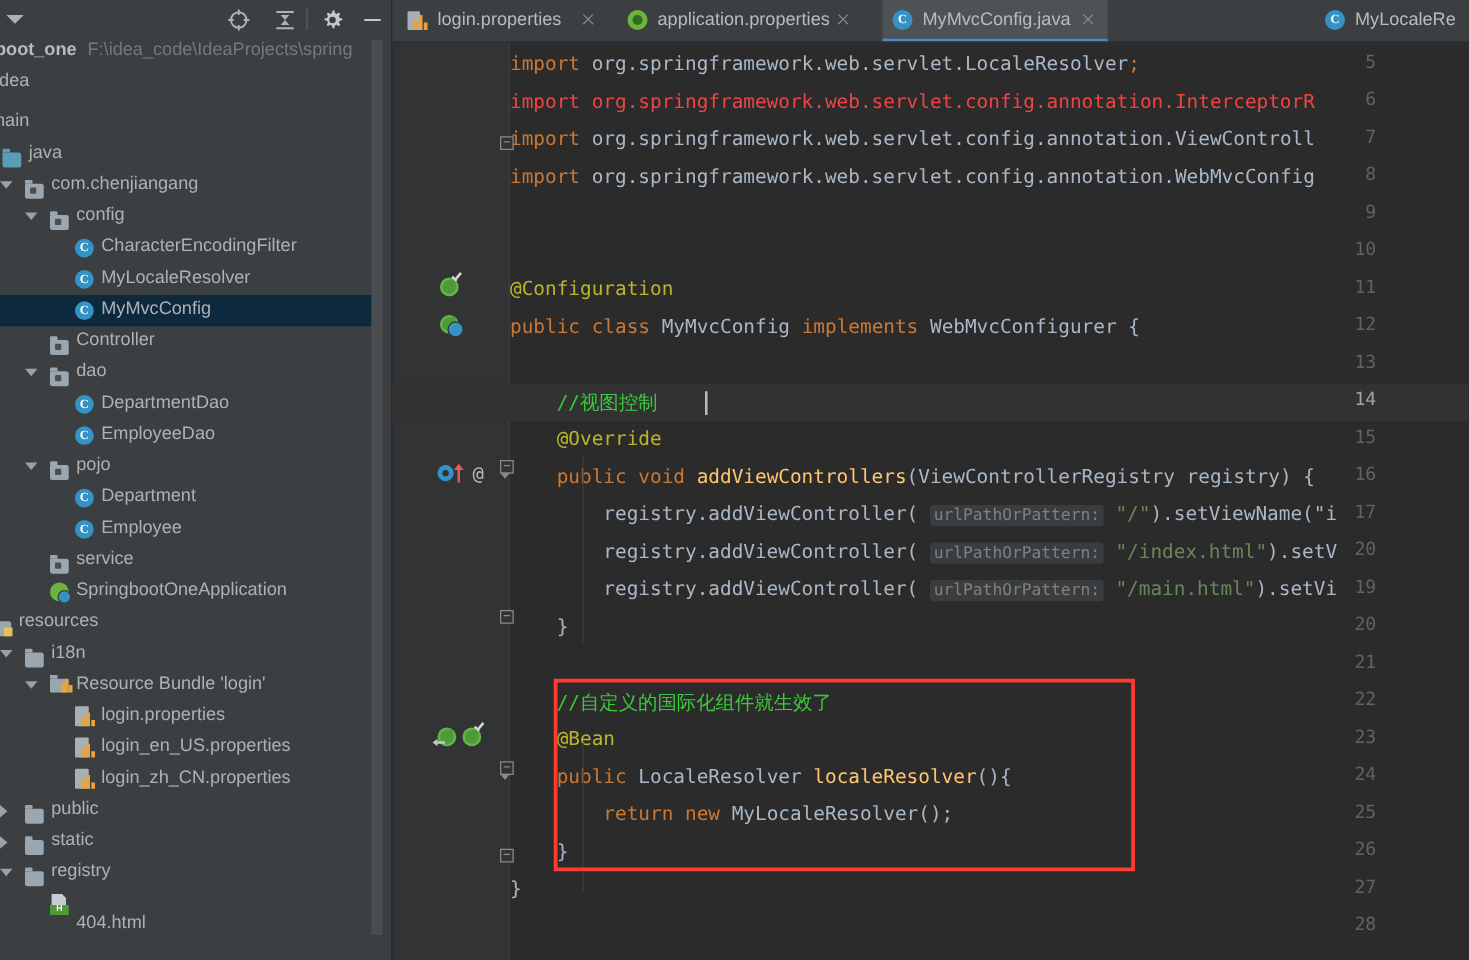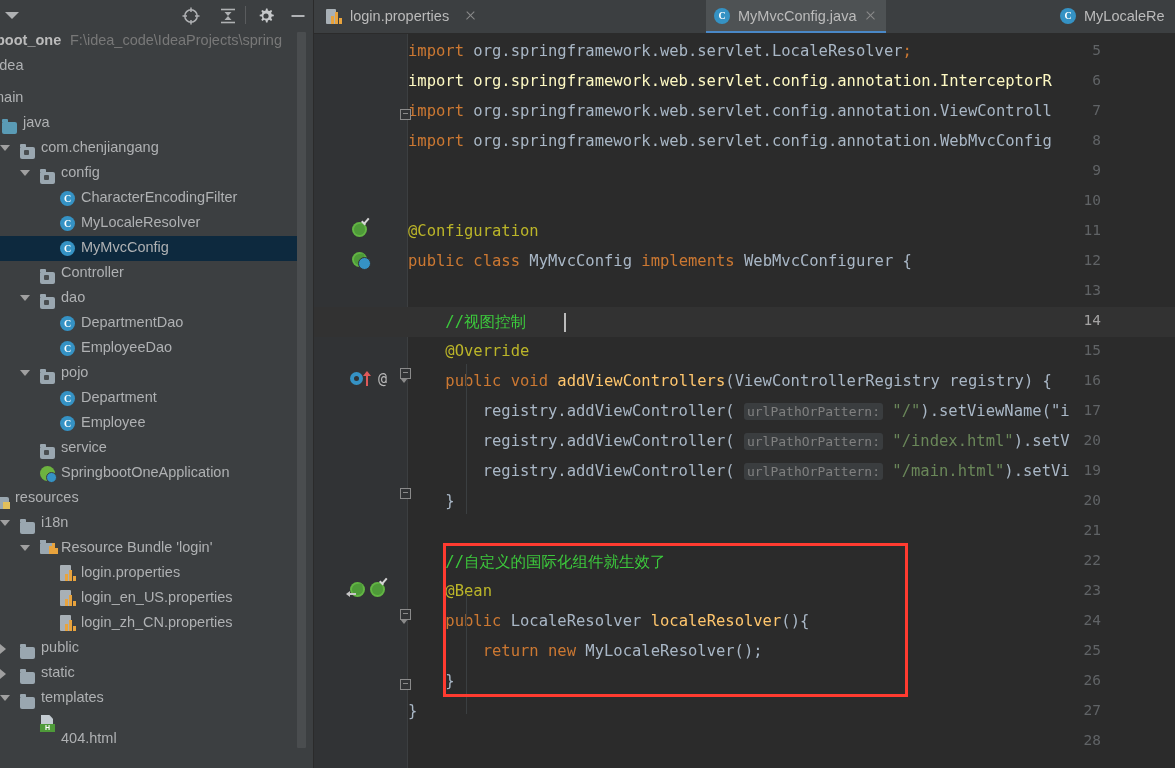--- a/index.html
+++ b/index.html
@@ -79,21 +79,21 @@
   .lnum{position:absolute;right:74px;font-size:14.5px;color:#606366;font-family:"DejaVu Sans Mono",monospace;text-align:right;}
   .lnum.cur{color:#A4A3A3;}
   .caret-row{position:absolute;left:0;width:861px;height:30px;background:#323232;}
   .code{position:absolute;left:94px;font-size:15.5px;font-family:"DejaVu Sans Mono",monospace;white-space:pre;color:#A9B7C6;letter-spacing:0px;}
   .kw{color:#CC7832;}
   .ann{color:#BBB529;}
   .str{color:#6A8759;}
   .cmt{color:#3CC93C;}
   .ident{color:#A9B7C6;}
   .mth{color:#FFC66D;}
-  .gray{color:#fef9c3;}
+  .gray{color:#ef4444;}
   .hint{color:#808080;background:#3A3D3F;border-radius:3px;padding:1px 3px;font-size:13px;}
   .caret{position:absolute;width:1.6px;height:19px;background:#BBBBBB;}
 
   
   .gic{position:absolute;}
   .bean{width:15px;height:15px;border-radius:50%;background:#62B543;position:absolute;}
   .bean::before{content:"";position:absolute;left:2px;top:2px;width:11px;height:11px;border-radius:50% 0 50% 50%;background:#4E9A39;transform:rotate(-10deg);}
   .bean-check{position:absolute;right:-2px;top:-3px;width:9px;height:9px;}
   .bean-check::before{content:"";position:absolute;left:1px;top:3px;width:5px;height:2px;background:#D6D6D6;transform:rotate(45deg);}
   .bean-check::after{content:"";position:absolute;left:3px;top:1px;width:7px;height:2px;background:#D6D6D6;transform:rotate(-50deg);}
@@ -316,21 +316,21 @@
             <div class="ic" style="left: 20px;">
               <div class="ic-folder"></div>
             </div>
             <div class="tlabel" style="left: 41px;">static</div>
           </div>
           <div class="trow" style="top: 656px;">
             <div class="twist open" style="left: 0px;"></div>
             <div class="ic" style="left: 20px;">
               <div class="ic-folder"></div>
             </div>
-            <div class="tlabel" style="left: 41px;">templates</div>
+            <div class="tlabel" style="left: 41px;">registry</div>
           </div>
           <div class="trow" style="top: 681px;">
             <div class="ic-html" style="left: 40px;">
               <div class="pg"></div>
               <div class="hh">H</div>
             </div>
             <div class="tlabel" style="left: 61px; margin-top: 16px;">404.html</div>
           </div>
         </div>
     </div>
@@ -342,20 +342,28 @@
 
   <div class="tabbar" id="tabbar">
       <div class="tab" style="left: 4px; width: 168px;">
         <div style="position: absolute; left: 8px; top: 8px; width: 17px; height: 17px;">
           <div style="position:absolute;left:0;top:1px;width:10px;height:15px;background:#A8B0B6;border-radius:1px;"></div>
           <div style="position:absolute;left:5px;top:8px;width:3px;height:8px;background:#E8A33D;"></div>
           <div style="position:absolute;left:9px;top:4px;width:3px;height:12px;background:#E8A33D;"></div>
           <div style="position:absolute;left:13px;top:10px;width:3px;height:6px;background:#E8A33D;"></div>
         </div>
         <div class="tlab" style="left: 32px;">login.properties</div>
+        <div class="tclose" style="right: 10px;"></div>
+      </div>
+      <div class="tab" style="left: 180px; width: 196px;">
+        <div style="position: absolute; left: 8px; top: 8px; width: 17px; height: 17px;">
+          <div style="position:absolute;left:0;top:0;width:16px;height:16px;border-radius:50%;background:#6DB33F;"></div>
+          <div style="position:absolute;left:4px;top:4px;width:8px;height:8px;border-radius:50%;background:#2E6B1E;"></div>
+        </div>
+        <div class="tlab" style="left: 32px;">application.properties</div>
         <div class="tclose" style="right: 10px;"></div>
       </div>
       <div class="tab active" style="left: 392px; width: 180px;">
         <div style="position: absolute; left: 8px; top: 8px; width: 17px; height: 17px;">
           <div style="position:absolute;left:0;top:0;width:16px;height:16px;border-radius:50%;background:#3592C4;color:#fff;font-size:10px;font-weight:bold;text-align:center;line-height:16px;font-family:'Liberation Serif',serif;">C</div>
         </div>
         <div class="tlab" style="left: 32px;">MyMvcConfig.java</div>
         <div class="tclose" style="right: 10px;"></div>
       </div>
       <div class="tab" style="left: 738px; width: 130px;">

